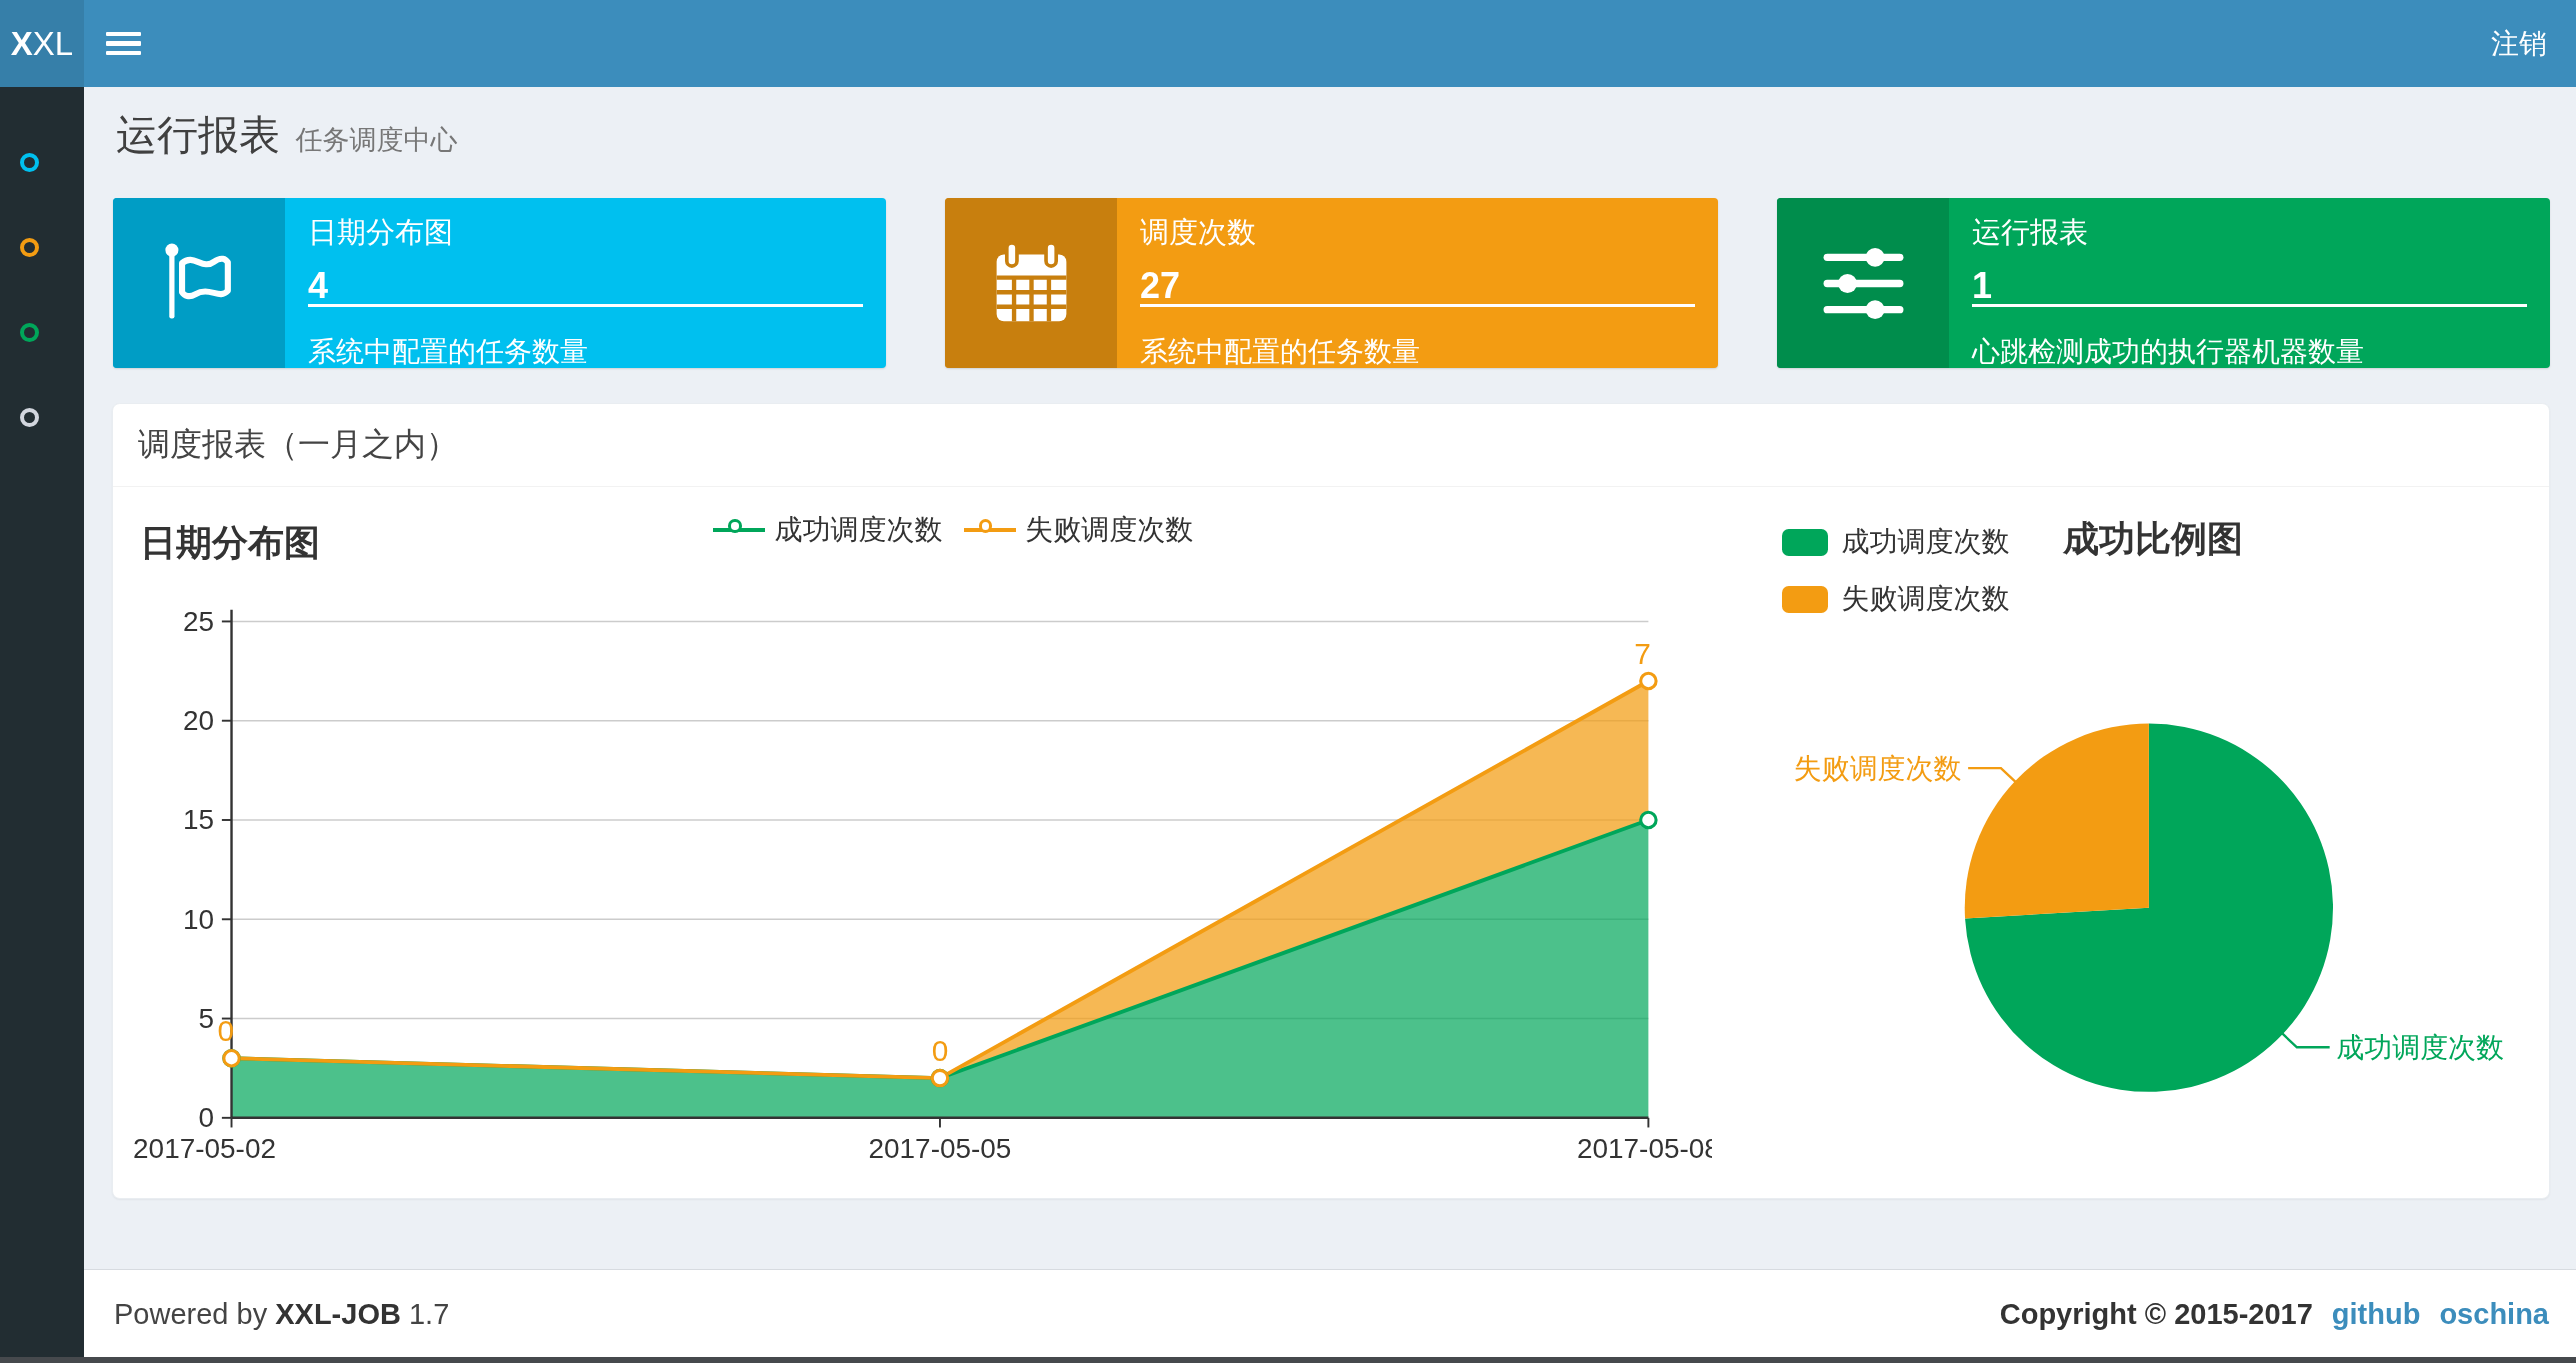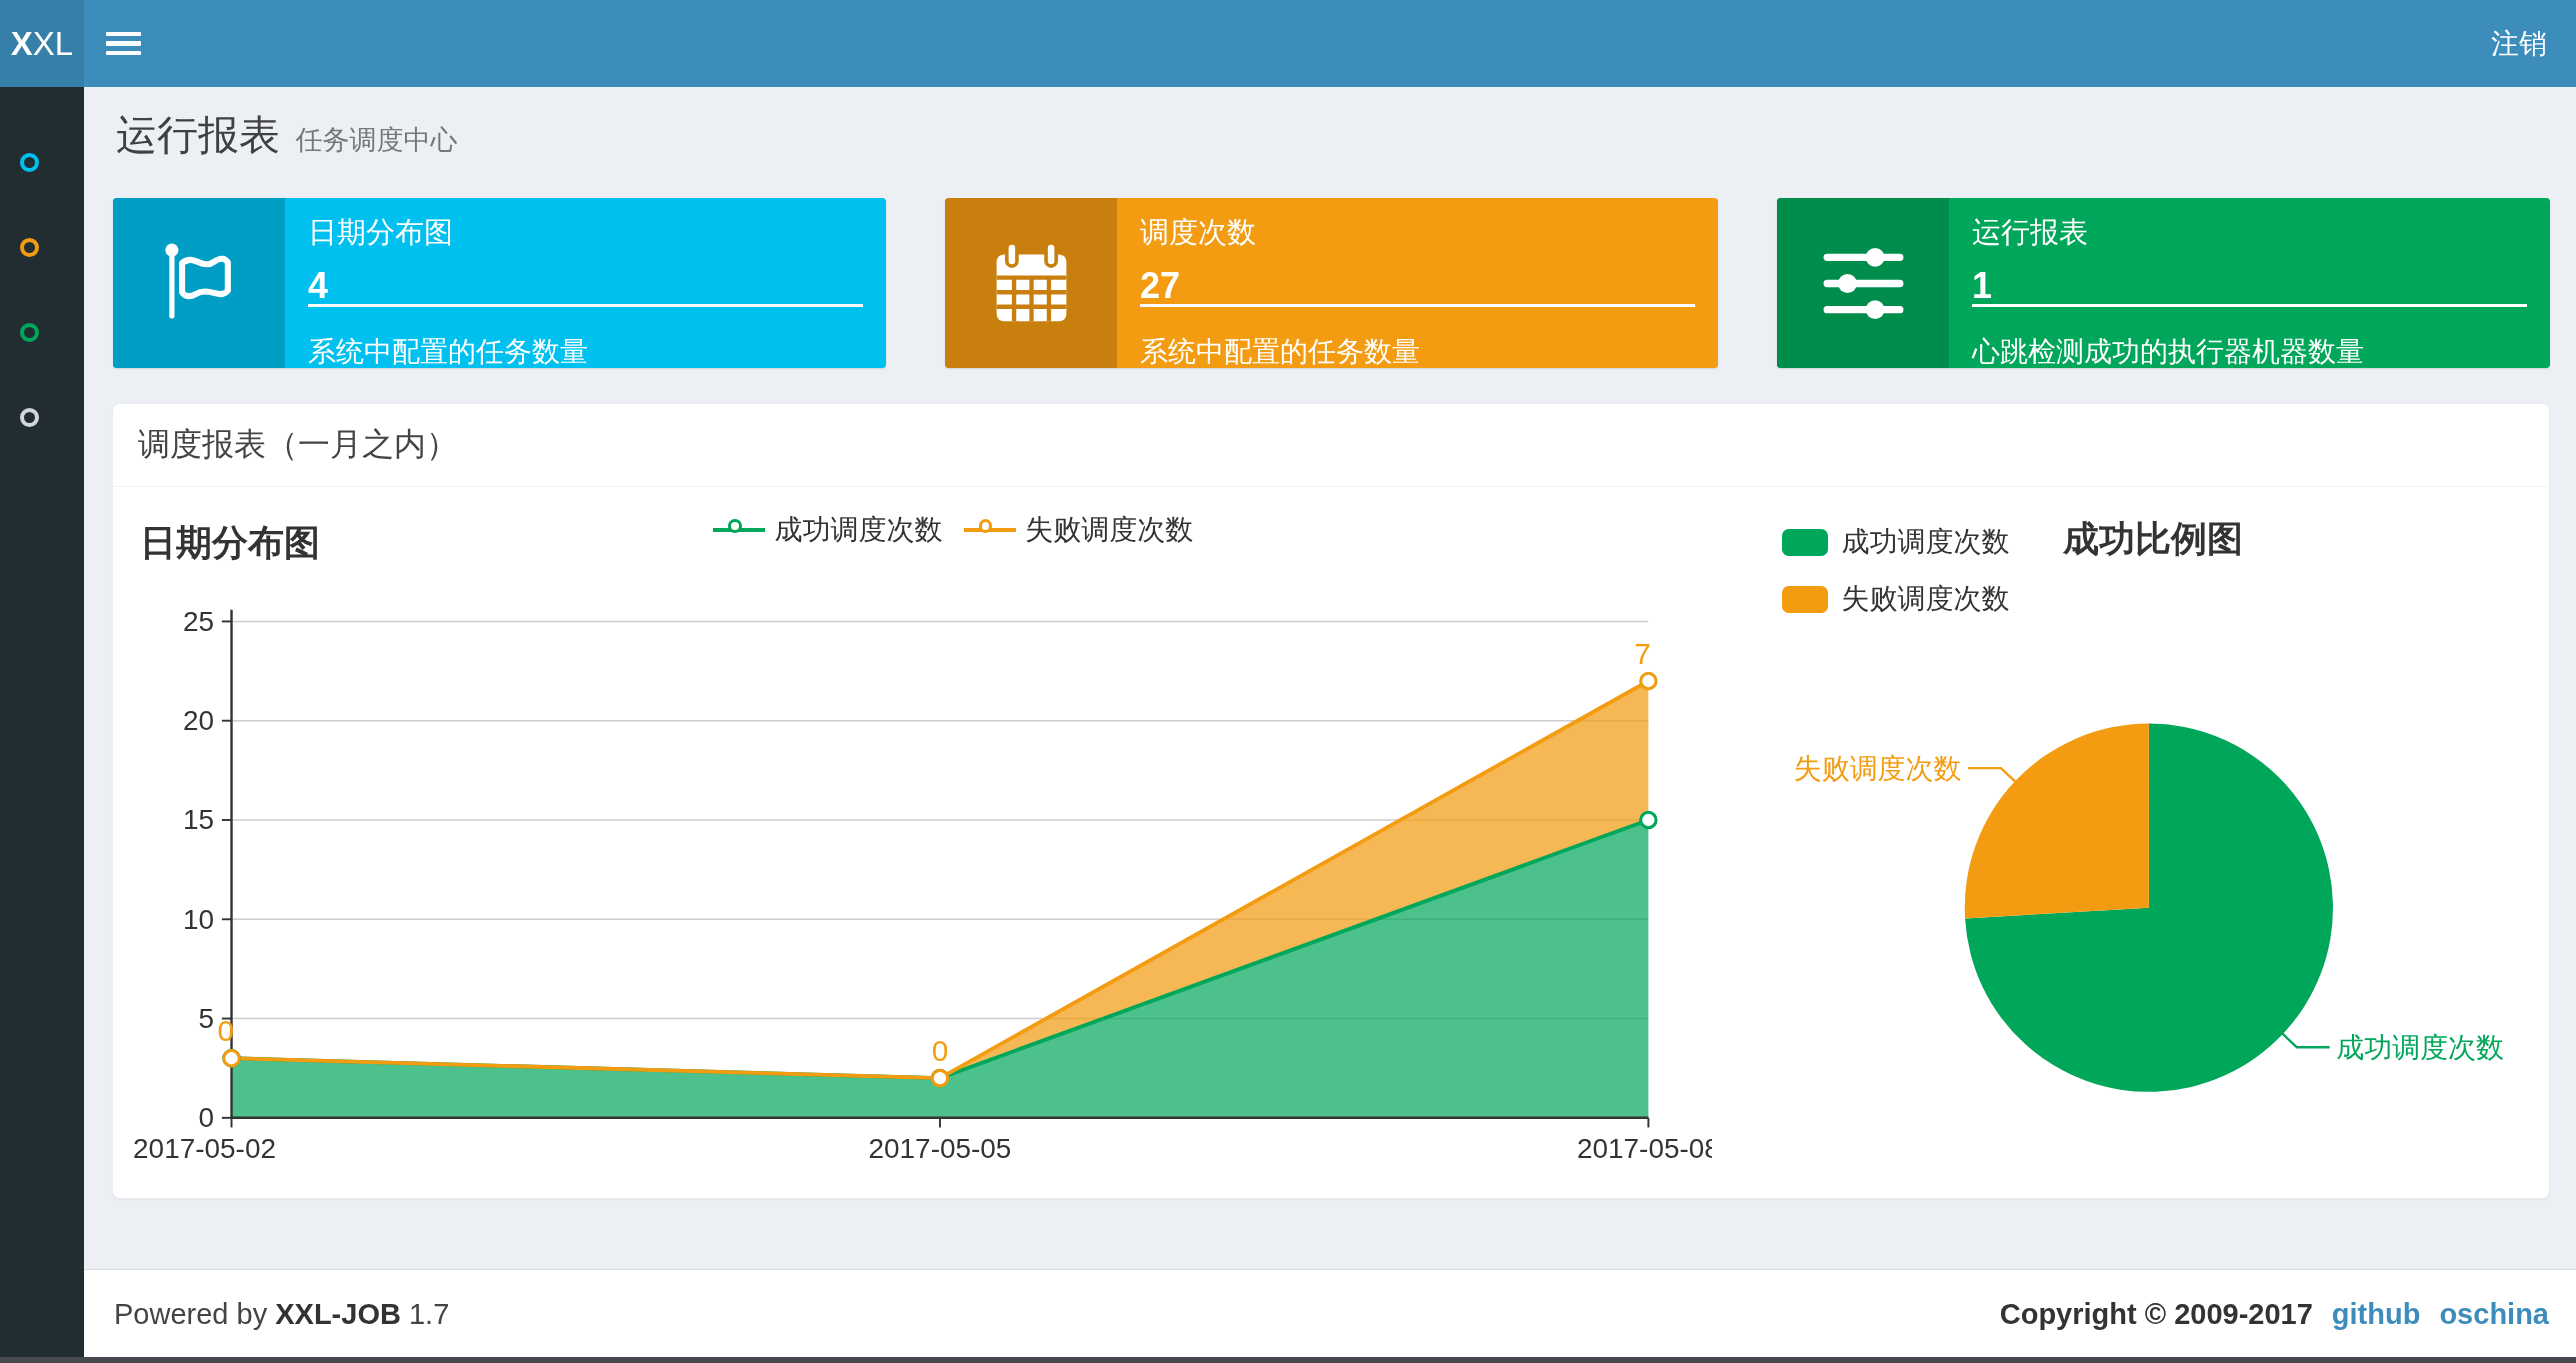--- a/index.html
+++ b/index.html
@@ -257,21 +257,21 @@
       <text x="204.52416162808674" y="197.20301440969718" text-anchor="end" dominant-baseline="central" font-size="29" fill="#f39c12">失败调度次数</text>
     </svg>
 
   <div class="footer">
     <div>
       <span>Powered by</span>
       <b>XXL-JOB</b>
       <span>1.7</span>
     </div>
     <div class="right">
-      <b>Copyright © 2009-2017</b>
+      <b>Copyright © 2015-2017</b>
       <span class="links">
         <a>github</a>
         <a>oschina</a>
       </span>
     </div>
   </div>
 
   <div class="window-edge"></div>
 </div>
 

